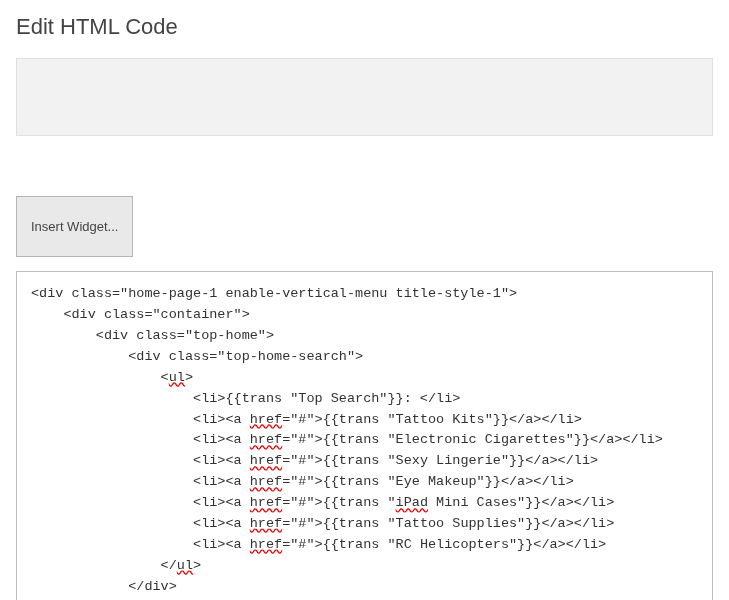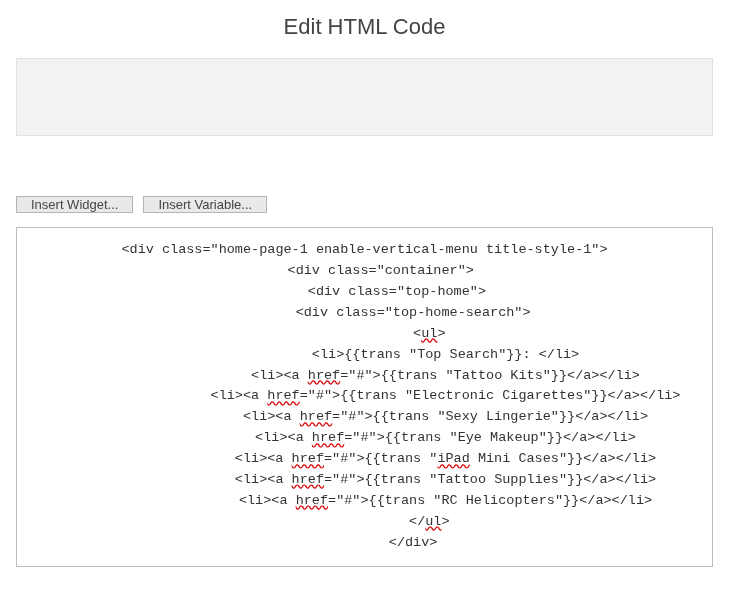--- a/index.html
+++ b/index.html
@@ -1,19 +1,18 @@
 <!DOCTYPE html>
 <html><head>
   <meta charset="utf-8">
   <style>
     * {
       box-sizing: border-box;
       margin: 0;
       padding: 0;
-      text-align: center;
     }
     body {
       font-family: Arial, Helvetica, sans-serif;
       background: #ffffff;
       color: #333;
       padding: 14px 16px;
     }
     .page-title {
       font-size: 22px;
       font-weight: 400;
@@ -29,21 +28,21 @@
     .toolbar {
       display: flex;
       gap: 10px;
       margin-bottom: 14px;
     }
     .toolbar-btn {
       background: #e9e9e9;
       border: 1px solid #b5b5b5;
       color: #444;
       font-size: 13px;
-      padding: 0 14px;
+      padding: 22px 14px;
       cursor: pointer;
       font-family: inherit;
     }
     .code-area {
       border: 1px solid #bdbdbd;
       padding: 12px 14px;
       font-family: "Courier New", Courier, monospace;
       font-size: 13.5px;
       line-height: 1.55;
       color: #333;
@@ -60,16 +59,15 @@
   </style>
 </head>
 <body>
 
 <h1 class="page-title">Edit HTML Code</h1>
 
 <div class="empty-panel"></div>
 
 <div class="toolbar">
   <button class="toolbar-btn">Insert Widget...</button>
-  <button class="toolbar-btn">Insert Variable...</button>
 </div>
 
 <div class="code-area" id="code-area"><span class="line">&lt;div class="home-page-1 enable-vertical-menu title-style-1"&gt;</span><span class="line">    &lt;div class="container"&gt;</span><span class="line">        &lt;div class="top-home"&gt;</span><span class="line">            &lt;div class="top-home-search"&gt;</span><span class="line">                &lt;<span class="err">ul</span>&gt;</span><span class="line">                    &lt;li&gt;{{trans "Top Search"}}: &lt;/li&gt;</span><span class="line">                    &lt;li&gt;&lt;a <span class="err">href</span>="#"&gt;{{trans "Tattoo Kits"}}&lt;/a&gt;&lt;/li&gt;</span><span class="line">                    &lt;li&gt;&lt;a <span class="err">href</span>="#"&gt;{{trans "Electronic Cigarettes"}}&lt;/a&gt;&lt;/li&gt;</span><span class="line">                    &lt;li&gt;&lt;a <span class="err">href</span>="#"&gt;{{trans "Sexy Lingerie"}}&lt;/a&gt;&lt;/li&gt;</span><span class="line">                    &lt;li&gt;&lt;a <span class="err">href</span>="#"&gt;{{trans "Eye Makeup"}}&lt;/a&gt;&lt;/li&gt;</span><span class="line">                    &lt;li&gt;&lt;a <span class="err">href</span>="#"&gt;{{trans "<span class="err">iPad</span> Mini Cases"}}&lt;/a&gt;&lt;/li&gt;</span><span class="line">                    &lt;li&gt;&lt;a <span class="err">href</span>="#"&gt;{{trans "Tattoo Supplies"}}&lt;/a&gt;&lt;/li&gt;</span><span class="line">                    &lt;li&gt;&lt;a <span class="err">href</span>="#"&gt;{{trans "RC Helicopters"}}&lt;/a&gt;&lt;/li&gt;</span><span class="line">                &lt;/<span class="err">ul</span>&gt;</span><span class="line">            &lt;/div&gt;</span></div>
 
 </body></html>

